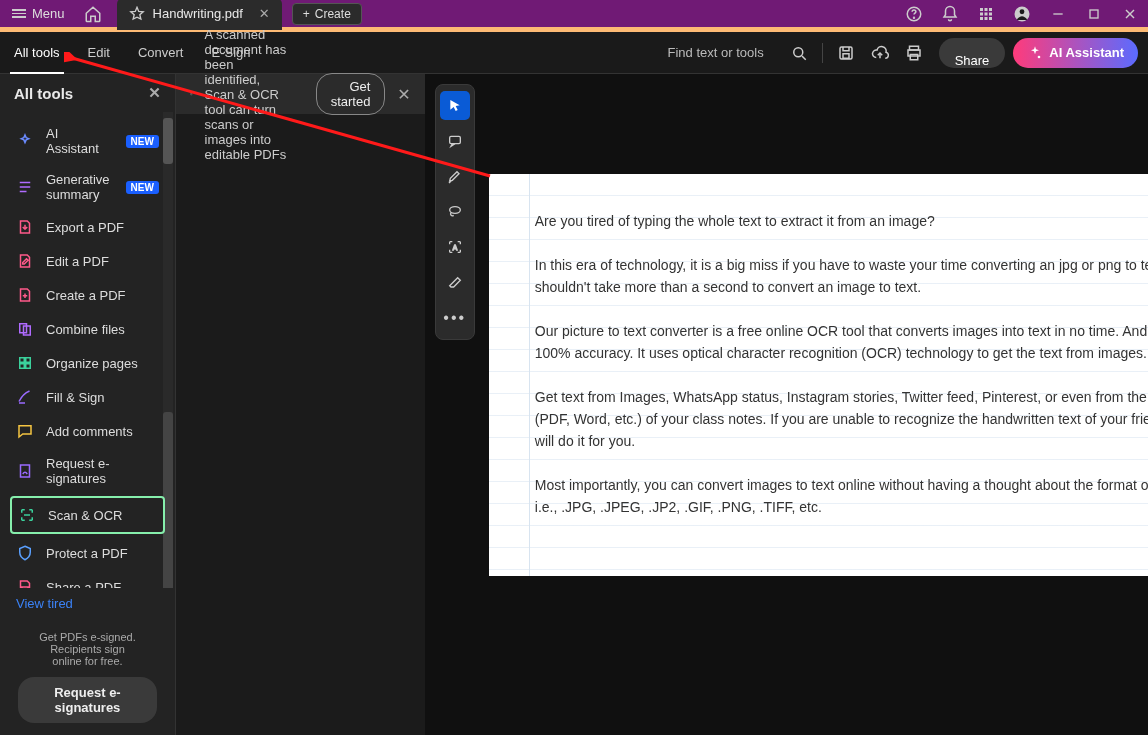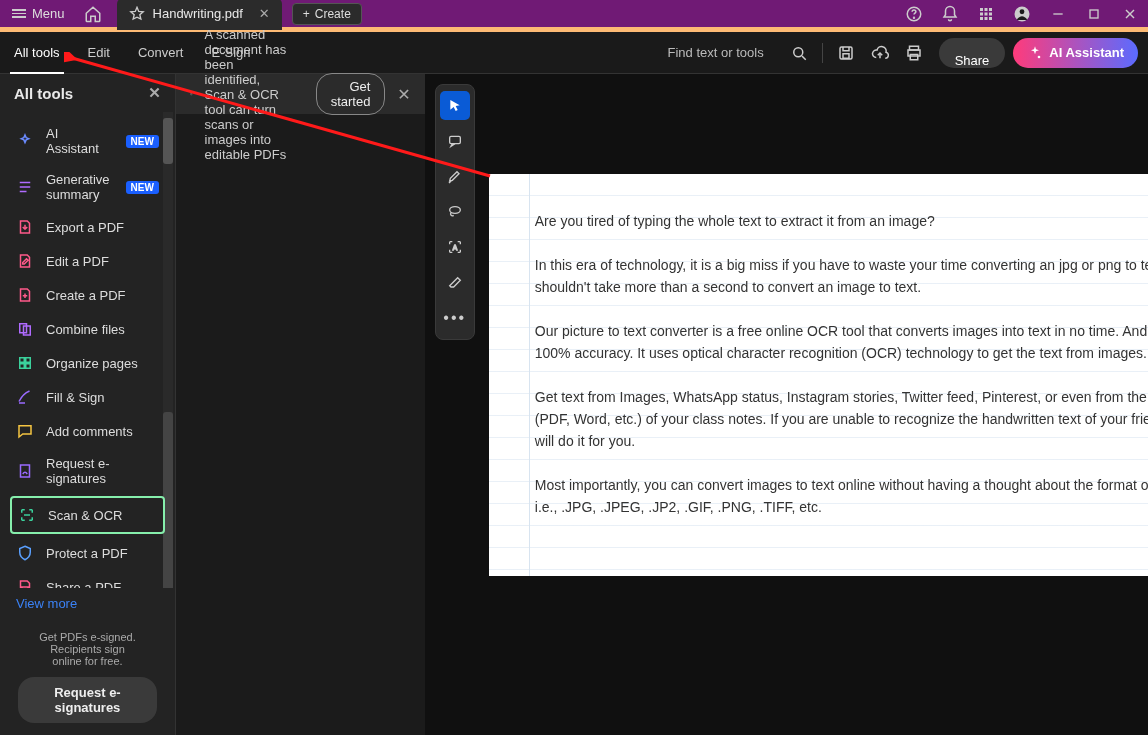--- a/index.html
+++ b/index.html
@@ -335,21 +335,21 @@
         </div>
         <div class="tool-item">
           <span class="icon">
             <svg viewBox="0 0 24 24" width="18" height="18" fill="none" stroke="#ff5a8a" stroke-width="2">
               <path d="M6 4h9l3 3v13H6z M9 9l6 6M15 9l-6 6"></path>
             </svg>
           </span>
           <span>Compress a PDF</span>
         </div>
       </div>
-    <div class="viewmore"><span>View more</span></div>
+    <div class="viewmore"><span>View tired</span></div>
     <div class="sb-footer">
       <div>Get PDFs e-signed. Recipients sign</div>
       <div>online for free.</div>
       <div class="req-btn"><span>Request e-signatures</span></div>
     </div>
   </div>
 
   <div class="center">
     <div class="banner">
       <svg class="ic18" viewBox="0 0 24 24" fill="none" stroke="#ccc" stroke-width="2">

